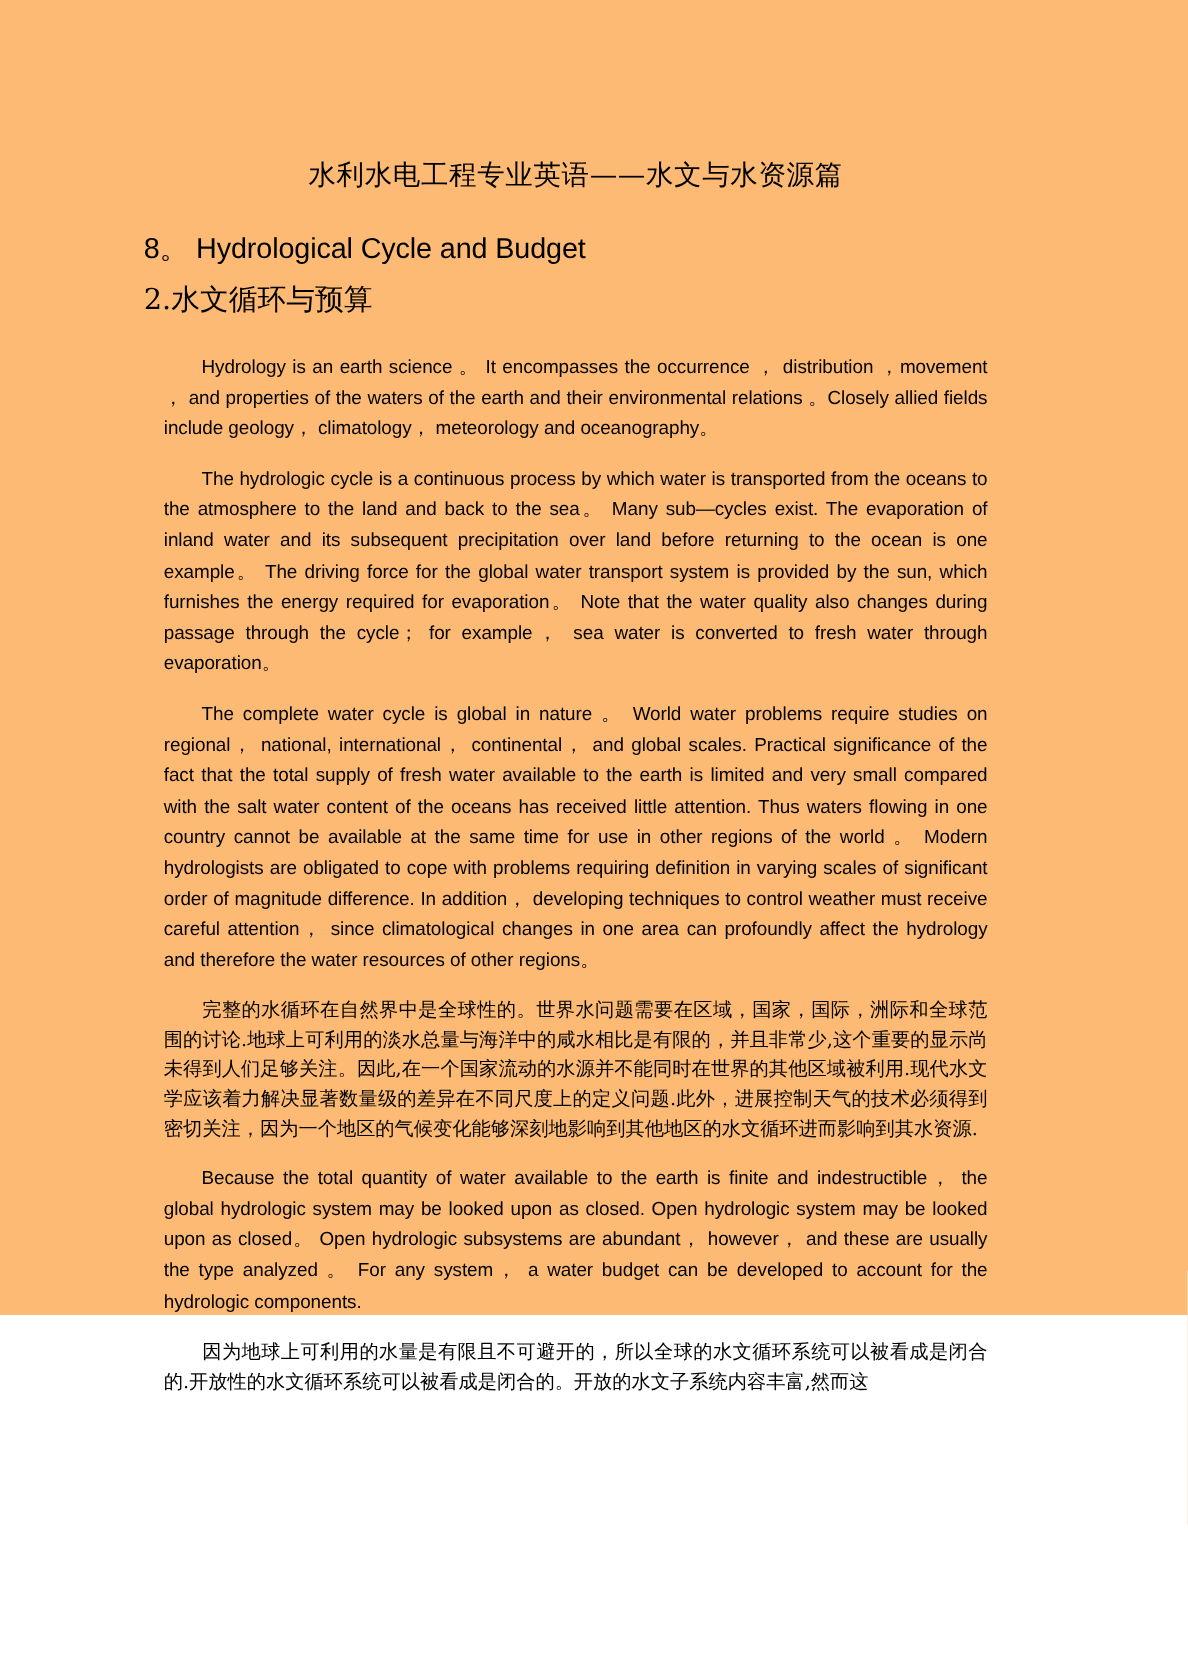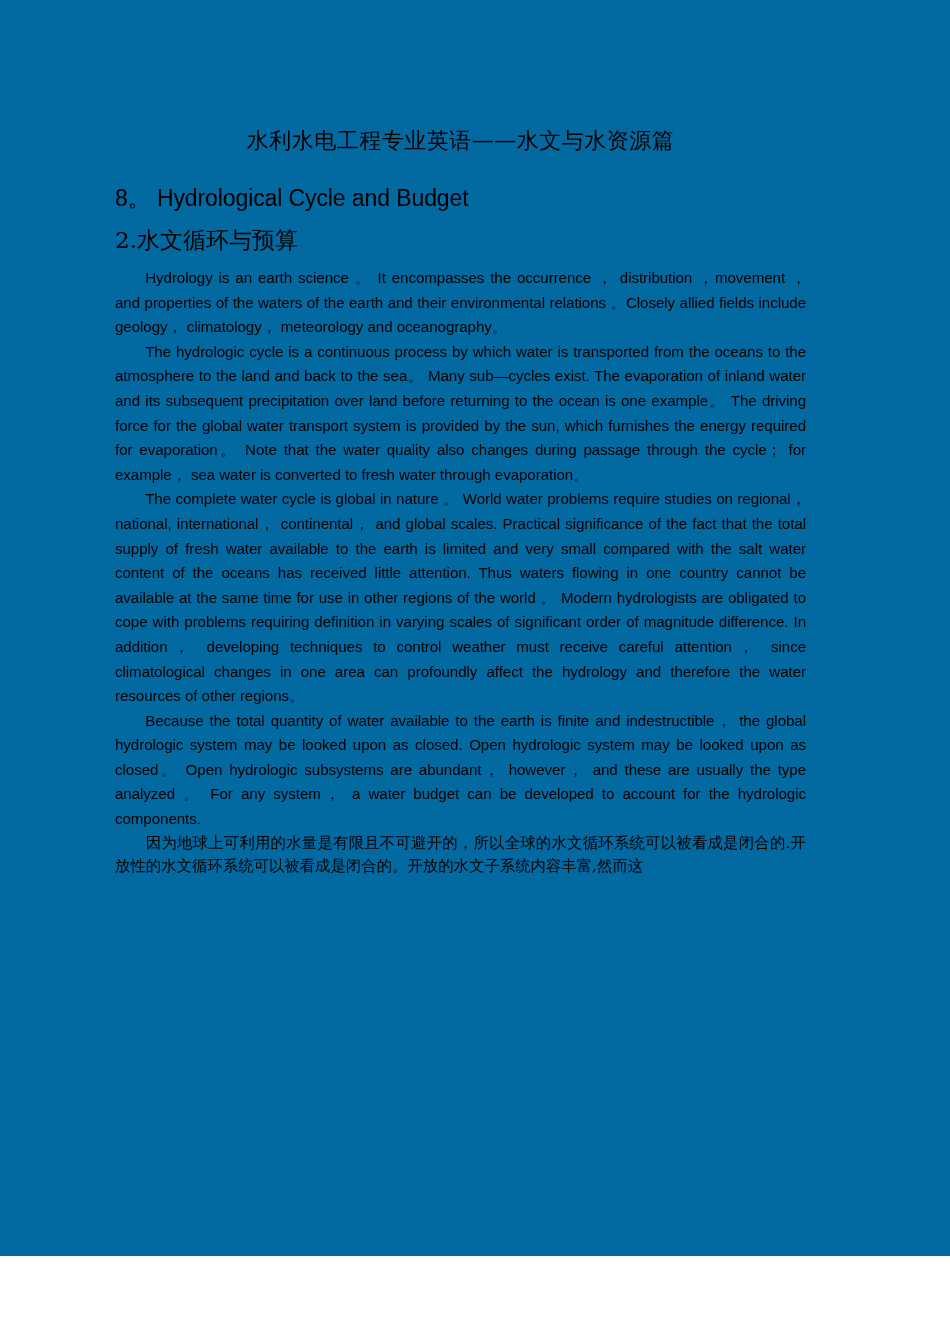--- a/index.html
+++ b/index.html
@@ -13,23 +13,23 @@
     height: 1344px;
     overflow: hidden;
     font-family: "Liberation Sans", "DejaVu Sans", sans-serif;
     color: #000000;
     -webkit-font-smoothing: antialiased;
   }
 
   .page {
     position: relative;
     width: 950px;
-    height: 1256px;
+    height: 1052px;
     box-sizing: border-box;
-    background: #0369a1;
+    background: #fdba74;
   }
 
   .content {
     position: absolute;
     left: 115px;
     top: 0;
     width: 691px;           
   }
 
   
@@ -77,21 +77,21 @@
 
   
   .body-flow {
     position: absolute;
     top: 266px;
     left: 0;
     width: 691px;
   }
 
   p.para {
-    margin: 0;
+    margin: 16px;
     padding: 0;
     text-indent: 2em;
     text-align: justify;
     text-justify: inter-word;
     word-spacing: normal;
     hyphens: none;
   }
 
   
   p.en {
@@ -124,18 +124,19 @@
     <h1 class="doc-title">水利水电工程专业英语——水文与水资源篇</h1>
 
     <h2 class="heading-en">8。 Hydrological Cycle and Budget</h2>
 
     <h2 class="heading-cn">2.水文循环与预算</h2>
 
     <div class="body-flow">
       <p class="para en">Hydrology is an earth science 。  It encompasses the occurrence ，  distribution ，movement ，  and properties of the waters of the earth and their environmental relations 。Closely allied fields include geology，  climatology，  meteorology and oceanography。</p>
       <p class="para en">The hydrologic cycle is a continuous process by which water is transported from the oceans to the atmosphere to the land and back to the sea。  Many sub—cycles exist. The evaporation of inland water and its subsequent precipitation over land before returning to the ocean is one example。  The driving force for the global water transport system is provided by the sun, which furnishes the energy required for evaporation。  Note that the water quality also changes during passage through the cycle；  for example，  sea water is converted to fresh water through evaporation。</p>
       <p class="para en">The complete water cycle is global in nature 。  World water problems require studies on regional，  national, international，  continental，  and global scales. Practical significance of the fact that the total supply of fresh water available to the earth is limited and very small compared with the salt water content of the oceans has received little attention. Thus waters flowing in one country cannot be available at the same time for use in other regions of the world 。  Modern hydrologists are obligated to cope with problems requiring definition in varying scales of significant order of magnitude difference. In addition，  developing techniques to control weather must receive careful attention，  since climatological changes in one area can profoundly affect the hydrology and therefore the water resources of other regions。</p>
+      <p class="para cn">完整的水循环在自然界中是全球性的。世界水问题需要在区域，国家，国际，洲际和全球范围的讨论.地球上可利用的淡水总量与海洋中的咸水相比是有限的，并且非常少,这个重要的显示尚未得到人们足够关注。因此,在一个国家流动的水源并不能同时在世界的其他区域被利用.现代水文学应该着力解决显著数量级的差异在不同尺度上的定义问题.此外，进展控制天气的技术必须得到密切关注，因为一个地区的气候变化能够深刻地影响到其他地区的水文循环进而影响到其水资源.</p>
       <p class="para en">Because the total quantity of water available to the earth is finite and indestructible，  the global hydrologic system may be looked upon as closed. Open hydrologic system may be looked upon as closed。  Open hydrologic subsystems are abundant，  however，  and these are usually the type analyzed 。  For any system，  a water budget can be developed to account for the hydrologic components.</p>
       <p class="para cn">因为地球上可利用的水量是有限且不可避开的，所以全球的水文循环系统可以被看成是闭合的.开放性的水文循环系统可以被看成是闭合的。开放的水文子系统内容丰富,然而这</p>
     </div>
 
   </div>
 </div>
 
 </body></html>

